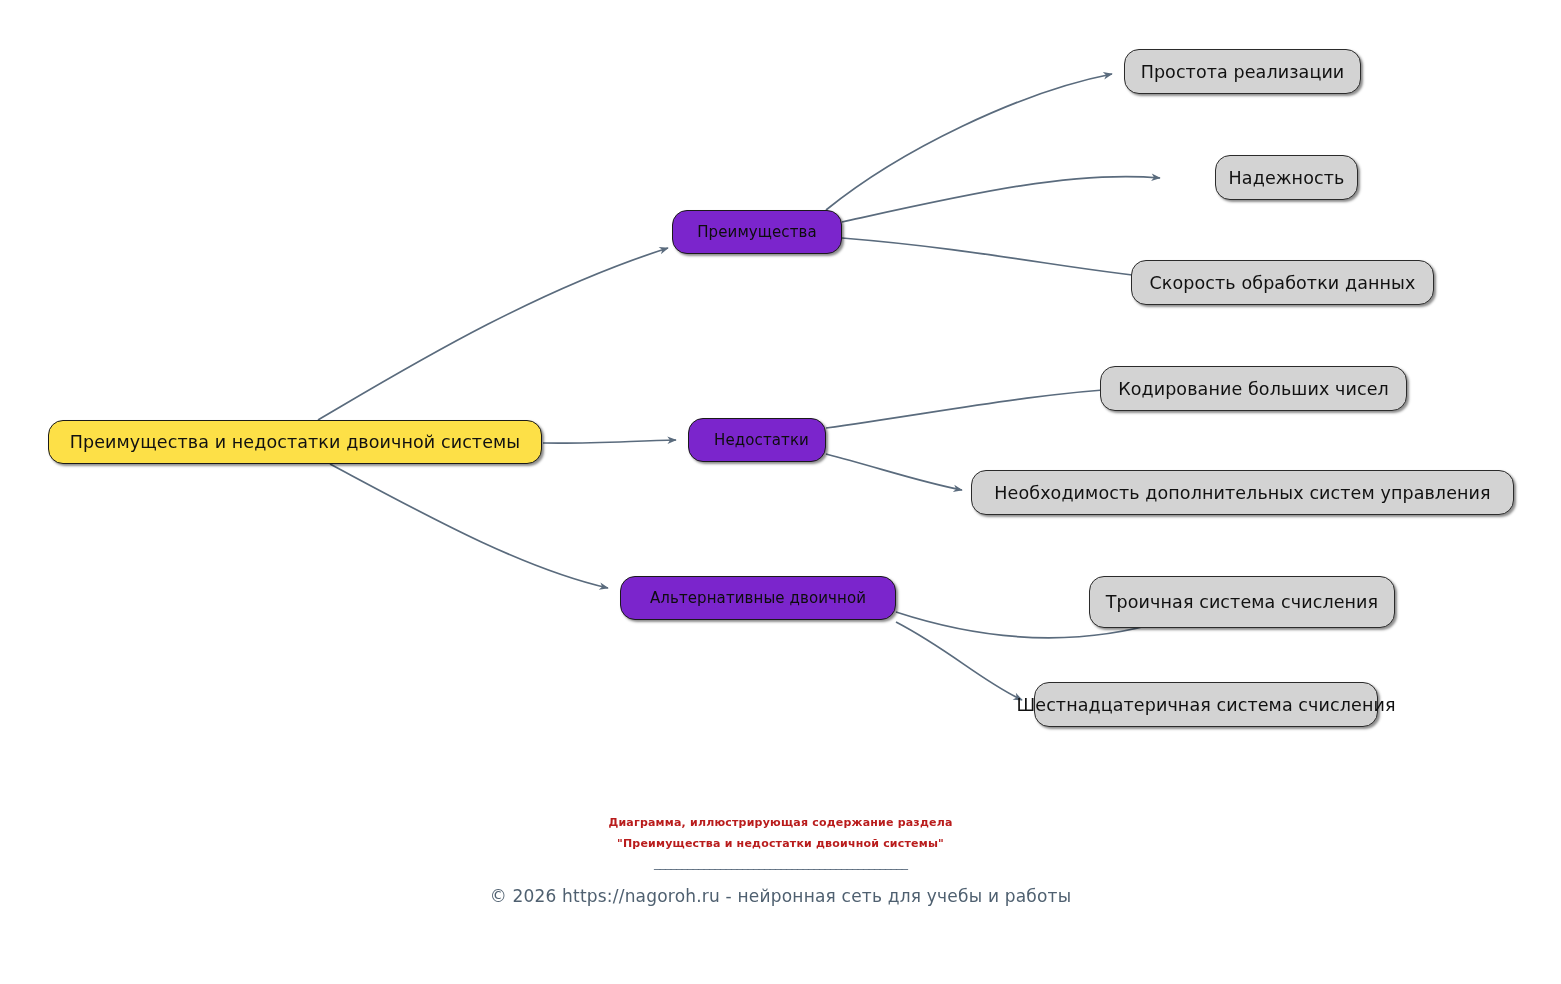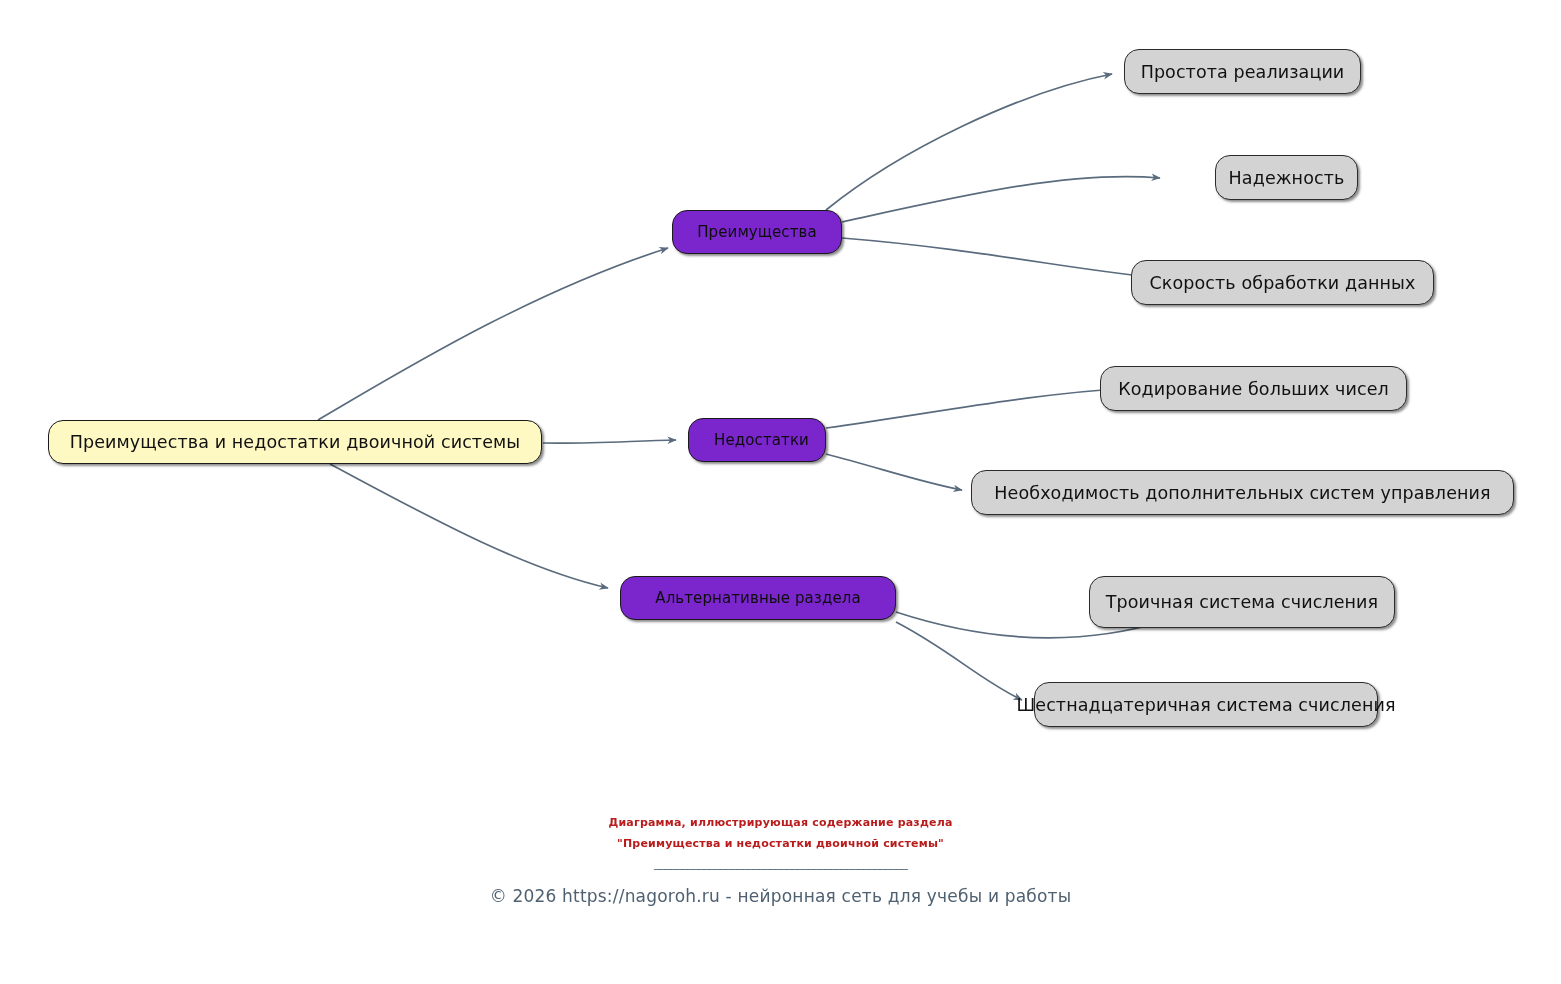--- a/index.html
+++ b/index.html
@@ -27,21 +27,21 @@
     position: absolute;
     box-sizing: border-box;
     display: flex;
     align-items: center;
     justify-content: center;
     border-radius: 15px;
     white-space: nowrap;
     letter-spacing: 0.1px;
   }
   .node-root {
-    background: #fef9c3;
+    background: #fde047;
     border: 1.6px solid #1a1a1a;
     color: #111111;
     font-size: 17.5px;
     box-shadow: 2px 2px 2.5px rgba(0,0,0,0.45);
   }
   .node-branch {
     background: #7b25cc;
     border: 1.6px solid #1a1a1a;
     color: #0d0d0d;
     font-size: 15px;
@@ -117,21 +117,21 @@
 
   <div class="node node-branch" style="left:672px; top:210px; width:170px; height:44px;">
     <span>Преимущества</span>
   </div>
 
   <div class="node node-branch" style="left:688px; top:418px; width:138px; height:44px;padding-left:9px;">
     <span>Недостатки</span>
   </div>
 
   <div class="node node-branch" style="left:620px; top:576px; width:276px; height:44px;">
-    <span>Альтернативные раздела</span>
+    <span>Альтернативные двоичной</span>
   </div>
 
   <div class="node node-leaf" style="left:1124px; top:49px; width:237px; height:45px;">
     <span>Простота реализации</span>
   </div>
 
   <div class="node node-leaf" style="left:1171px; top:155px; width:143px; height:45px;margin-left:44px;">
     <span>Надежность</span>
   </div>
 

